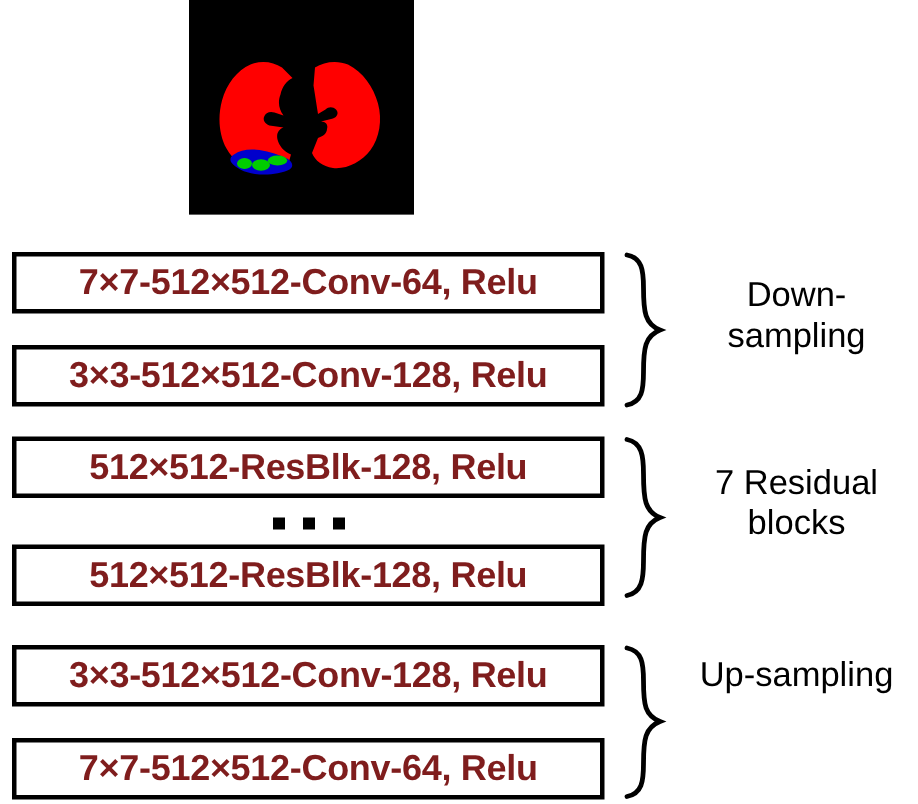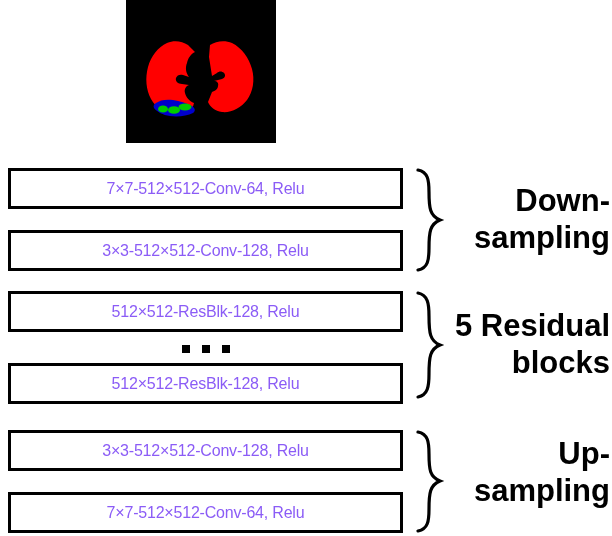--- a/index.html
+++ b/index.html
@@ -36,23 +36,23 @@
     left: 8px;
     width: 395px;
     box-sizing: border-box;
     border: 3px solid #000000;
     background: #ffffff;
     display: flex;
     align-items: center;
     justify-content: center;
   }
   .layer-box .layer-label {
-    font-size: 16px;
-    font-weight: normal;
-    color: #8b5cf6;
+    font-size: 24px;
+    font-weight: bold;
+    color: #7f1d1d;
     letter-spacing: -0.2px;
     white-space: nowrap;
   }
 
   #box-0 { top: 168px; height: 41px; }
   #box-1 { top: 230px; height: 41px; }
   #box-2 { top: 291px; height: 41px; }
   #box-3 { top: 363px; height: 41px; }
   #box-4 { top: 430px; height: 41px; }
   #box-5 { top: 492px; height: 41px; }
@@ -85,23 +85,23 @@
 
   #brace-0 { top: 166px; height: 108px; }
   #brace-1 { top: 289px; height: 112px; }
   #brace-2 { top: 428px; height: 107px; }
 
   
   .group-label {
     position: absolute;
     left: 452px;
     width: 158px;
-    text-align: right;
-    font-size: 31px;
-    font-weight: bold;
+    text-align: center;
+    font-size: 23px;
+    font-weight: normal;
     color: #000000;
     line-height: 1.18;
   }
   #label-0 { top: 183px; }
   #label-1 { top: 308px; }
   #label-2 { top: 436px; }
 </style>
 </head>
 <body>
 
@@ -192,14 +192,14 @@
     <path d="M 6 4 C 16 6, 17 15, 17 27 C 17 44, 18 52, 28 56 C 18 60, 17 68, 17 85 C 17 97, 16 106, 6 108" fill="none" stroke="#000000" stroke-width="3.2" stroke-linecap="round"></path>
   </svg>
 </div>
 <div class="brace" id="brace-2">
   <svg viewBox="0 0 34 107" preserveAspectRatio="none" xmlns="http://www.w3.org/2000/svg">
     <path d="M 6 4 C 16 6, 17 14, 17 26 C 17 42, 18 49, 28 53 C 18 57, 17 65, 17 81 C 17 93, 16 101, 6 103" fill="none" stroke="#000000" stroke-width="3.2" stroke-linecap="round"></path>
   </svg>
 </div>
 
 <div class="group-label" id="label-0">Down-sampling</div>
-<div class="group-label" id="label-1">5 Residual blocks</div>
+<div class="group-label" id="label-1">7 Residual blocks</div>
 <div class="group-label" id="label-2">Up-sampling</div>
 
 </body></html>

